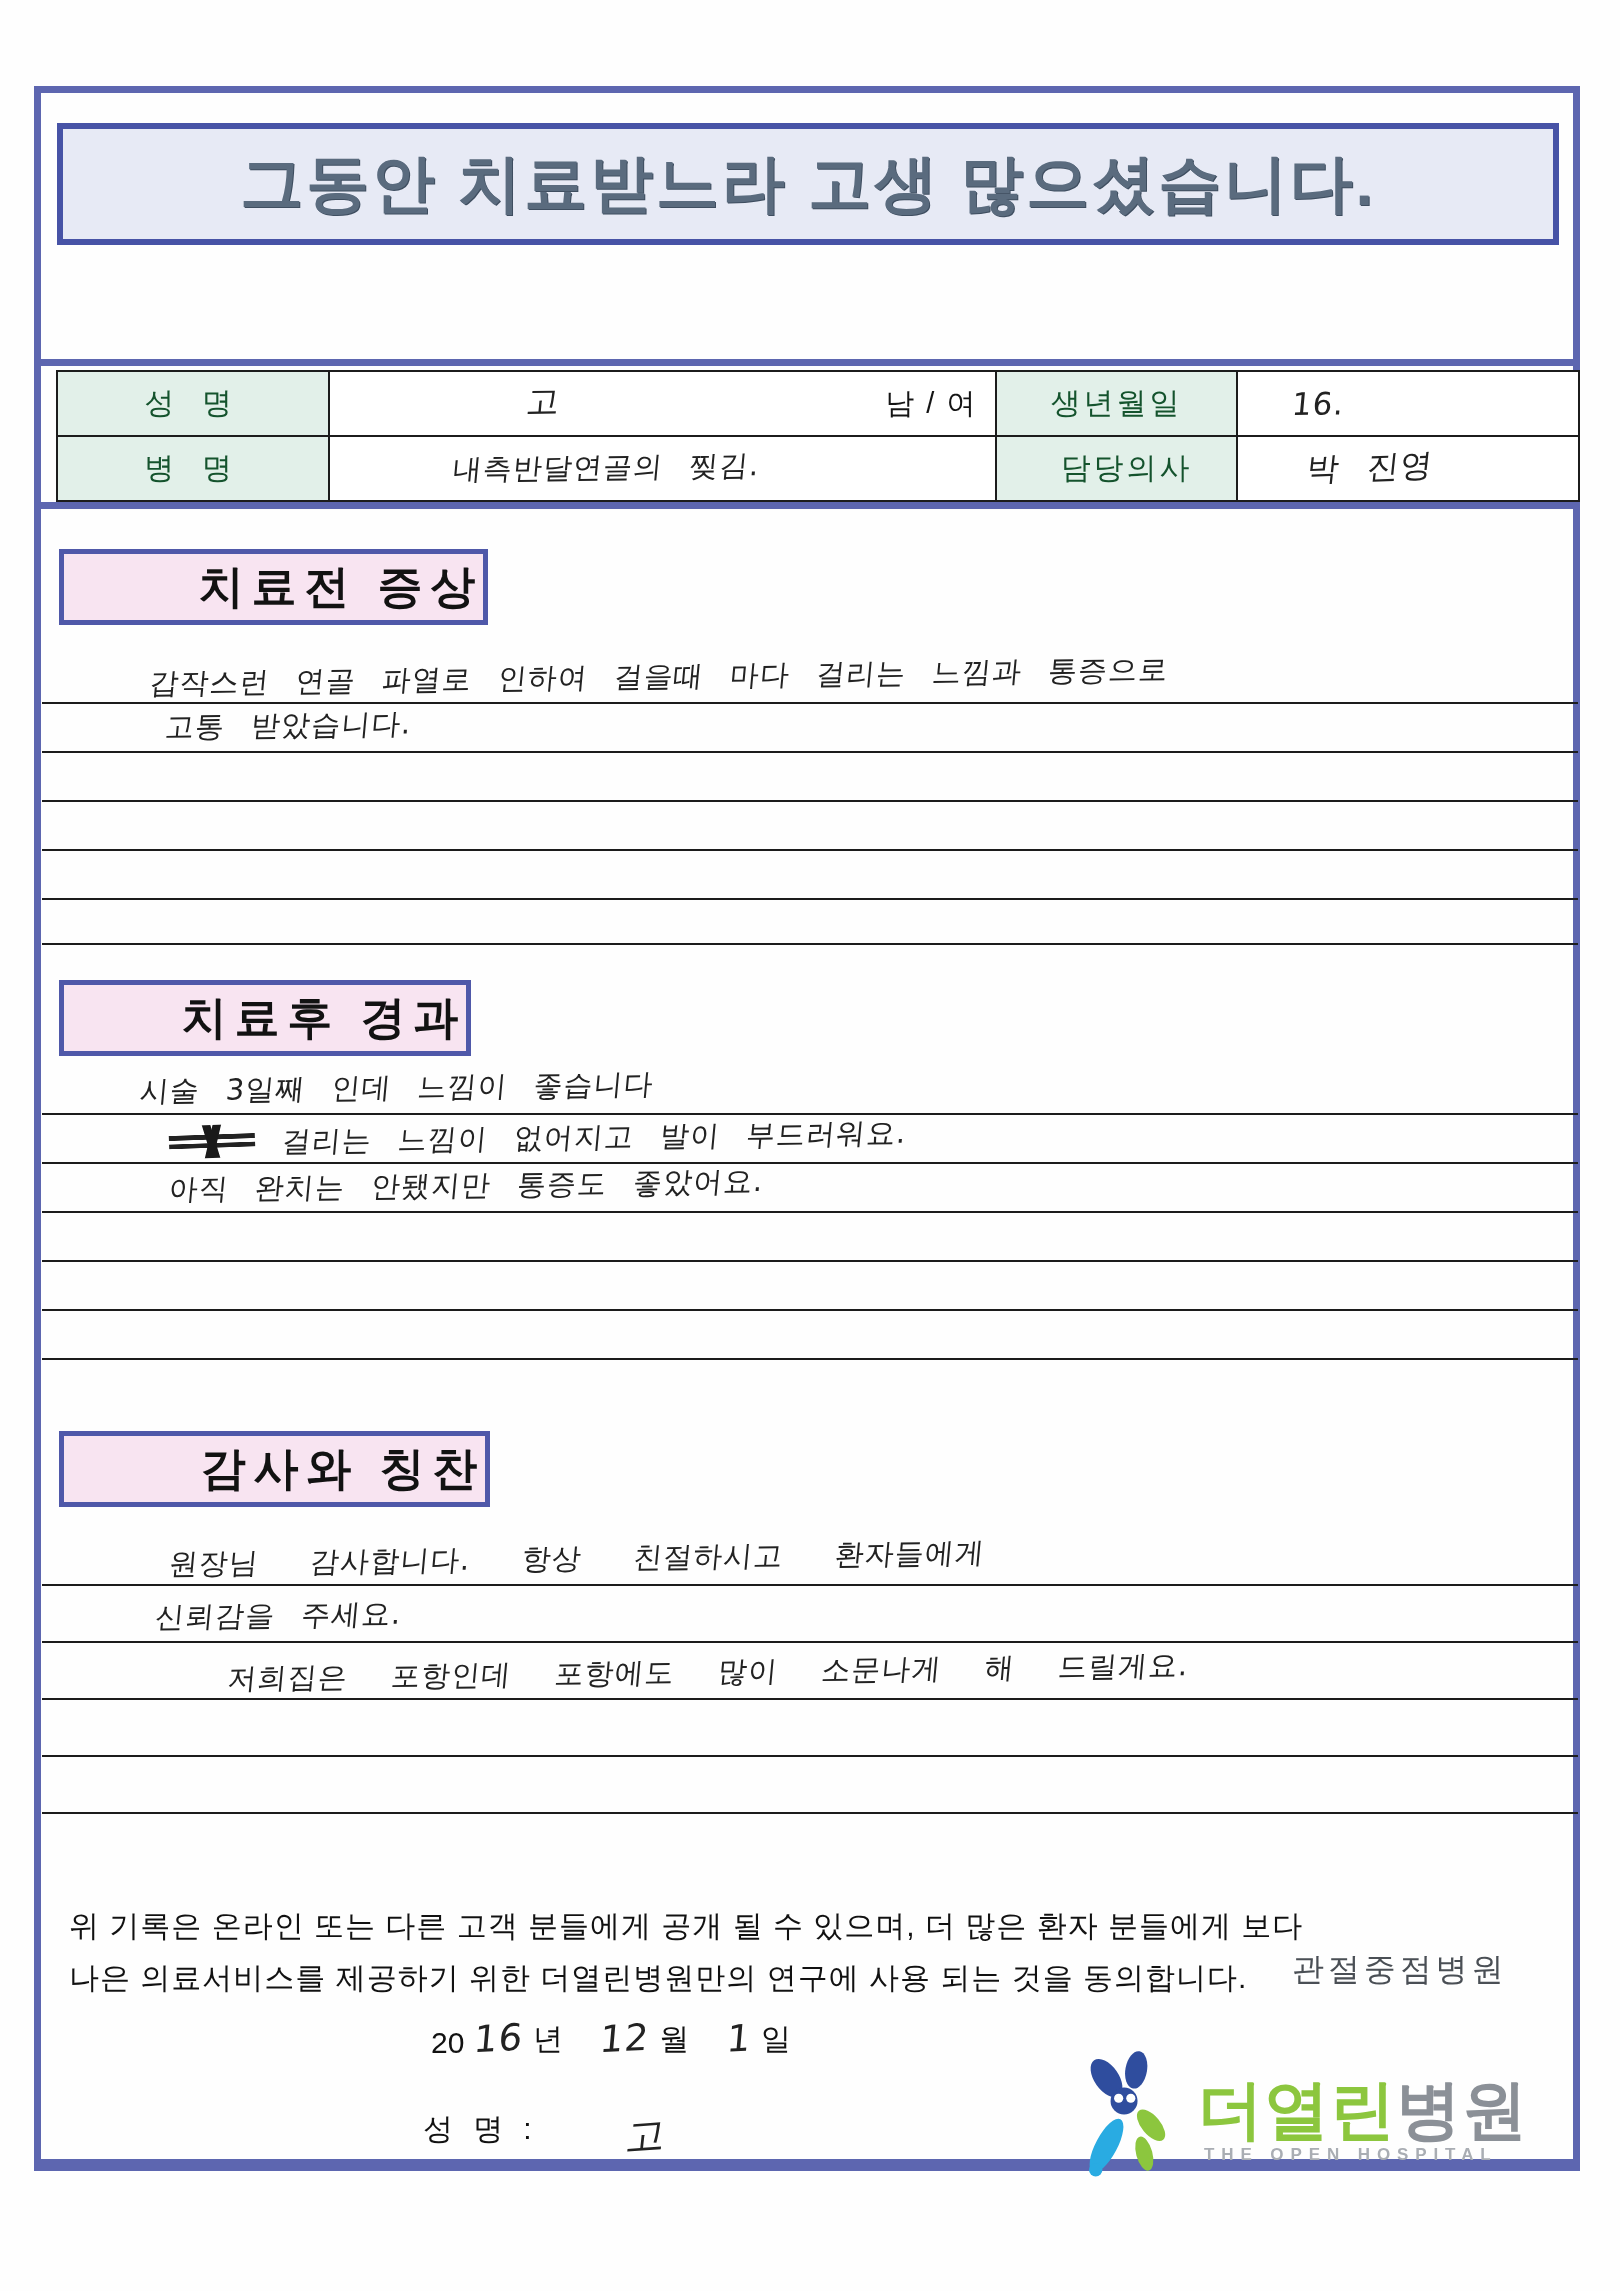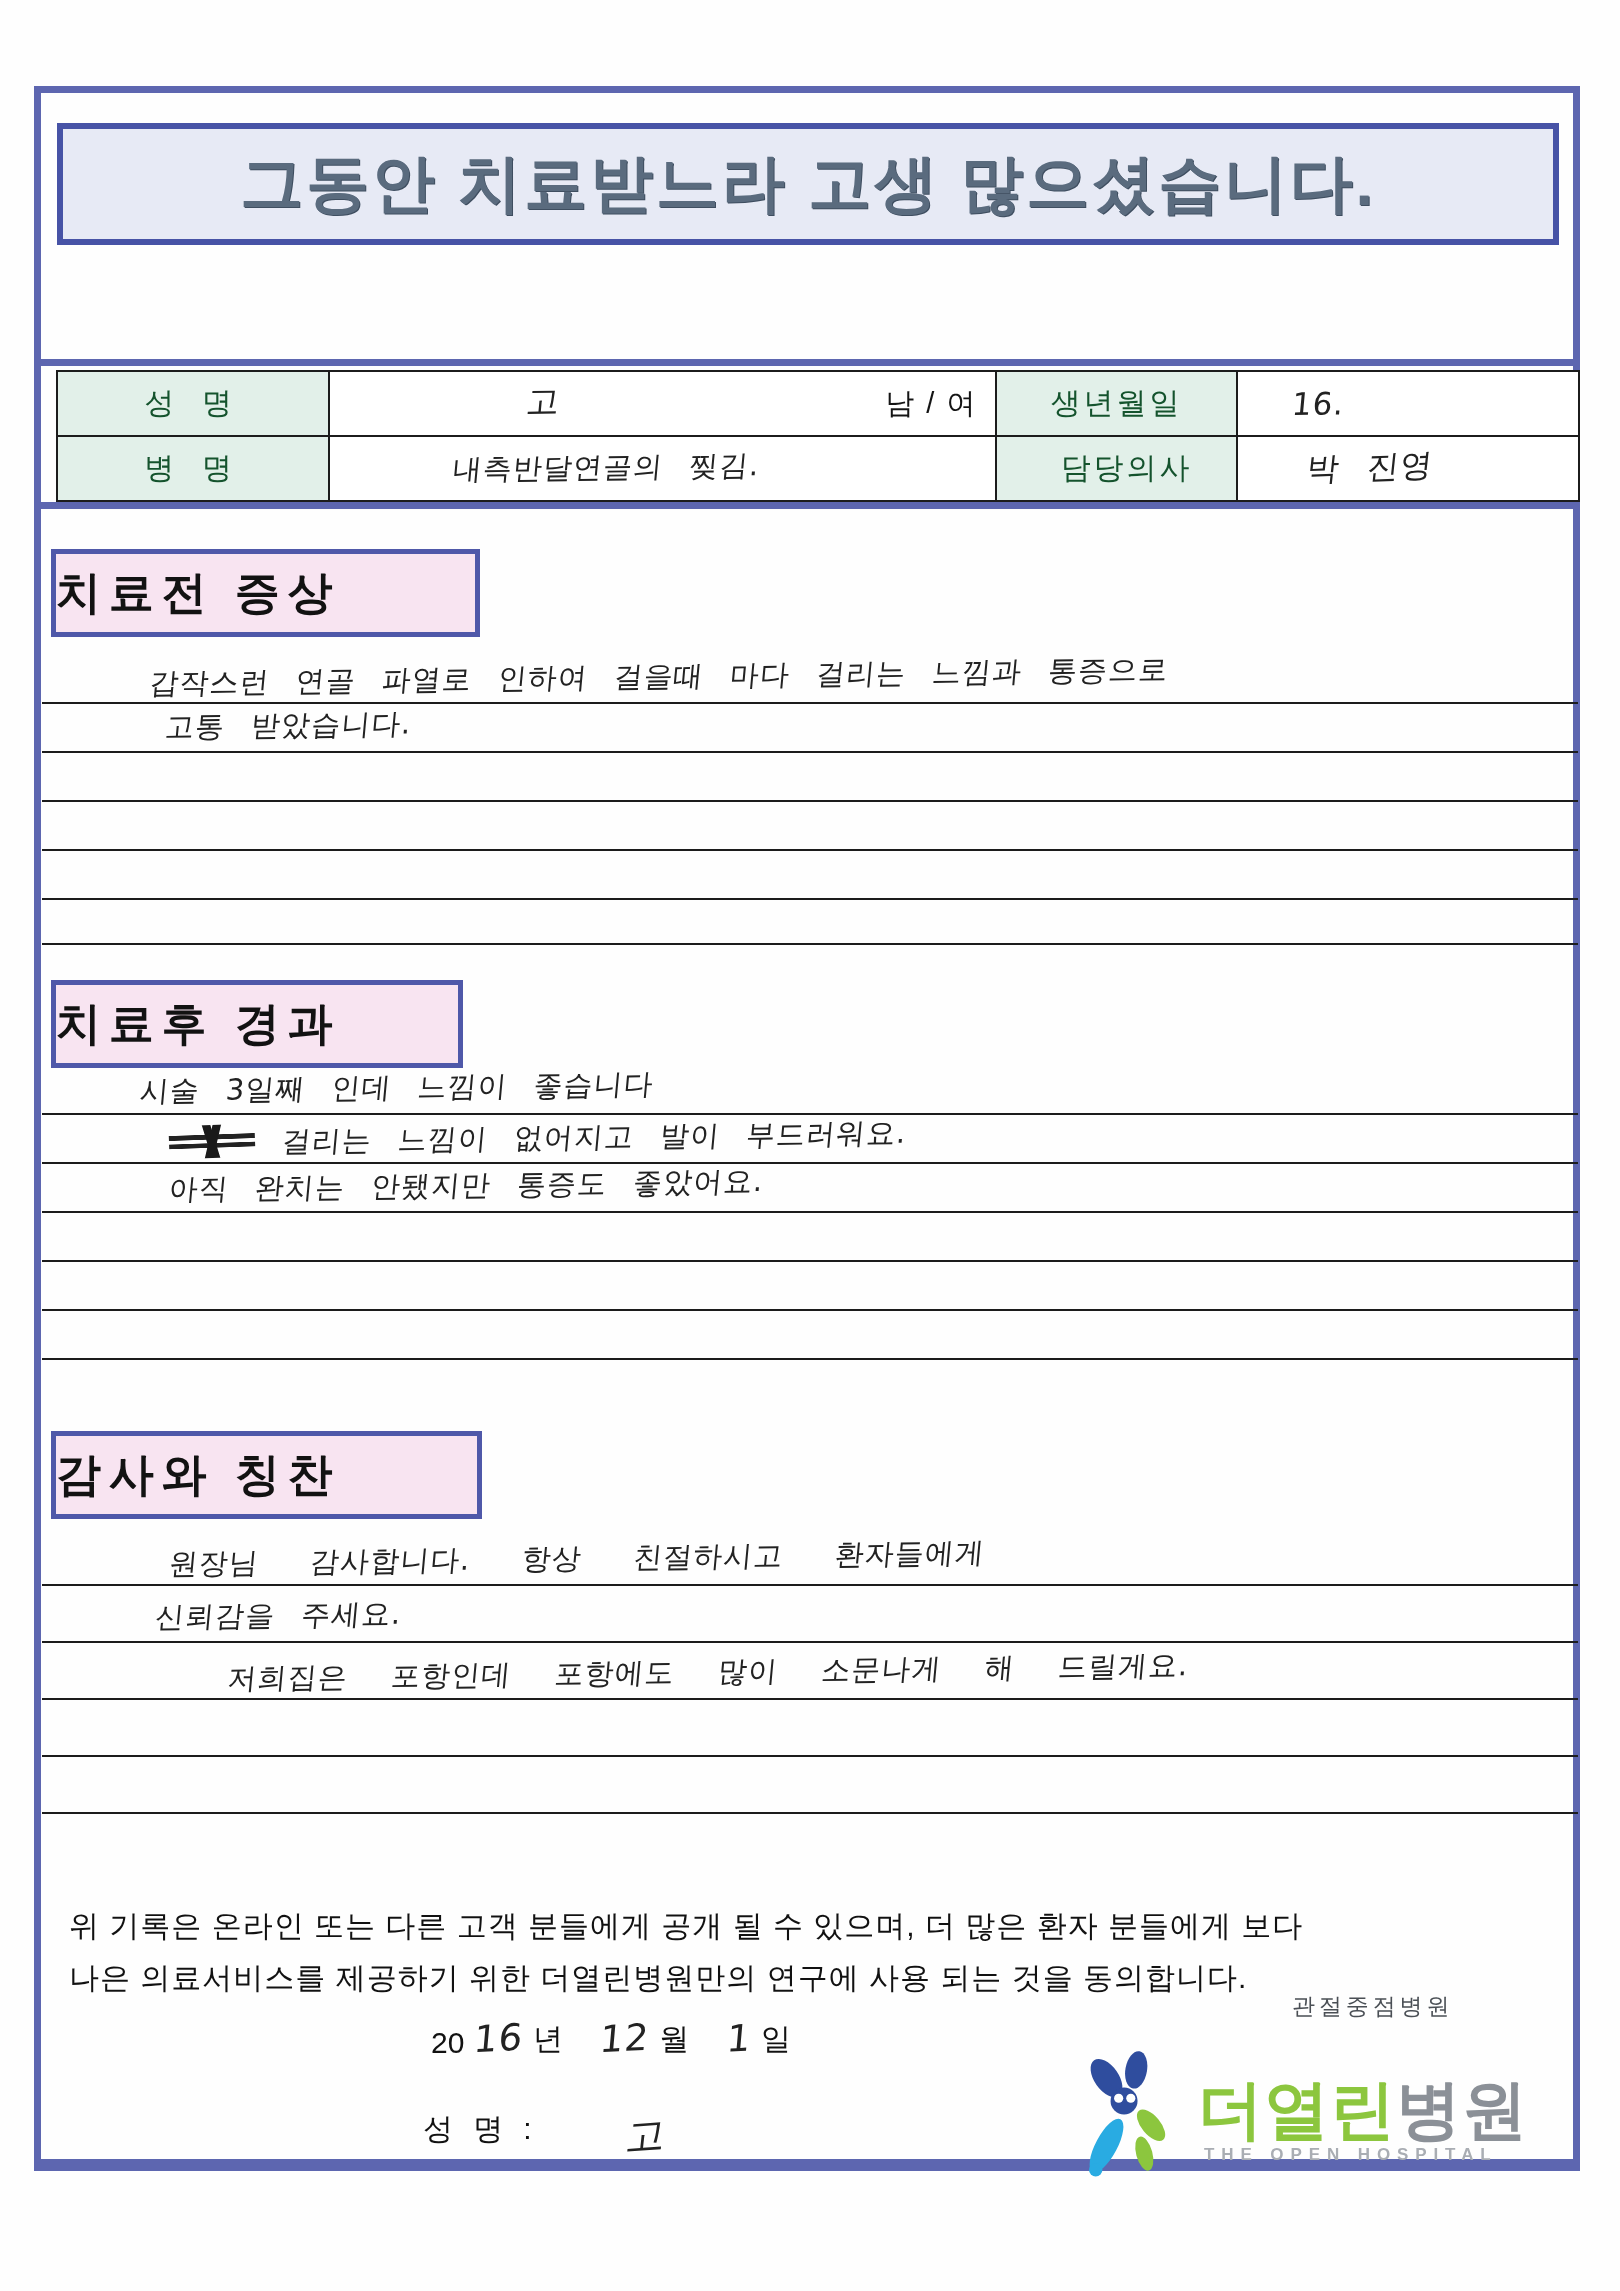--- a/index.html
+++ b/index.html
@@ -55,23 +55,23 @@
     letter-spacing:1px; word-spacing:15.7px;
     white-space:nowrap;
   }
   .hw-name  { font-size:33px; padding-left:196px; }
   .hw-birth { font-size:31px; padding-left:54px; }
   .hw-dis   { font-size:29px; padding-left:123px; }
   .hw-doc   { font-size:32px; padding-left:69px; transform:skewX(-8deg) rotate(-2deg); }
 
   
   .sec-head {
-    position:absolute; left:51px; height:88px;
+    position:absolute; left:59px; height:76px;
     background:#f8e4f1; border:5.9px solid #4f58a9;
-    display:flex; align-items:center; justify-content:flex-start;
+    display:flex; align-items:center; justify-content:flex-end;
   }
   .sec-head span { font-size:45px; font-weight:bold; letter-spacing:7.8px; color:#121212; }
 
   
   .lines { position:absolute; left:42px; width:1536px; }
   .rule { border-bottom:2.9px solid #1c1c1c; display:flex; align-items:flex-end; }
   .rule .hw { font-size:29px; padding-bottom:3.9px; }
 
   .scribble {
     display:inline-block; width:86px; height:33px; margin:0 27.4px 3.9px 0;
@@ -86,21 +86,21 @@
 
   .dateline { position:absolute; left:431px; top:2017px; font-size:30px; color:#111; display:flex; align-items:flex-end; }
   .dateline .hw { font-size:37px; margin:0 9.8px; transform:skewX(-8deg) rotate(-3deg); }
   .dateline .unit { margin-right:25.5px; letter-spacing:2px; }
 
   .signline { position:absolute; left:423px; top:2109px; font-size:30px; color:#111; display:flex; }
   .signline .sign-label { letter-spacing:5.9px; }
   .signline .hw { font-size:39px; margin-left:88px; transform:skewX(-10deg) rotate(-4deg); }
 
   
-  .logo-tag { position:absolute; left:1292px; top:1991px; font-size:23px; color:#4a4f55; letter-spacing:3.9px; }
+  .logo-tag { position:absolute; left:1292px; top:1948px; font-size:32px; color:#4a4f55; letter-spacing:3.9px; }
   .logo-icon { position:absolute; left:1066px; top:2050px; width:135px; height:137px; }
   .logo-word { position:absolute; left:1198px; top:2066px; font-size:65px; font-weight:bold; letter-spacing:1px; white-space:nowrap; }
   .logo-word .green { color:#8cc63e; }
   .logo-word .gray  { color:#8b9097; }
   .logo-sub { position:absolute; left:1204px; top:2145px; font-size:17px; letter-spacing:6.9px; color:#a9adb3; font-weight:bold; }
 </style>
 </head>
 <body>
 
 <div class="page">

